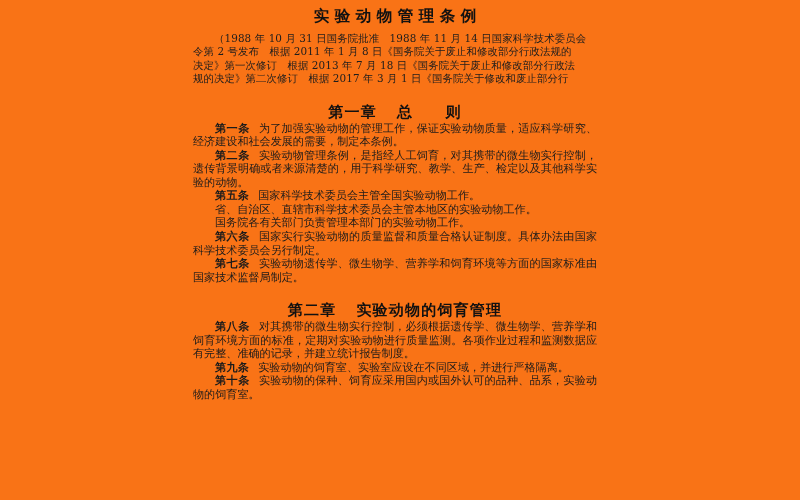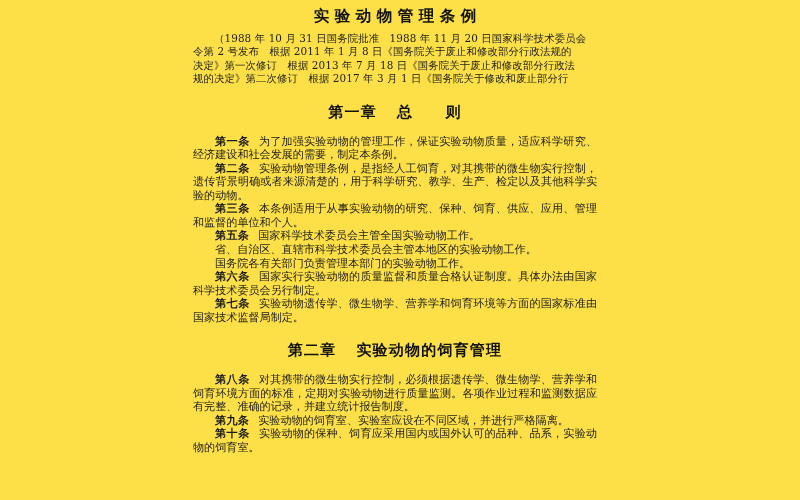--- a/index.html
+++ b/index.html
@@ -11,21 +11,21 @@
     width: 800px;
     height: 500px;
     overflow: hidden;
     font-family: "DejaVu Serif", "Liberation Serif", serif;
     color: #1b1b1b;
   }
   .page {
     position: relative;
     width: 800px;
     height: 500px;
-    background: #fde047;
+    background: #f97316;
   }
   .column {
     position: absolute;
     left: 193px;
     top: 0;
     width: 404px;
   }
   .doc-title {
     text-align: center;
     font-weight: bold;
@@ -55,21 +55,21 @@
   .chapter {
     text-align: center;
     font-weight: bold;
     font-size: 15px;
     letter-spacing: 1.2px;
     color: #111;
   }
   .chapter-1 { margin-top: 17px; }
   .chapter-2 { margin-top: 17px; text-align: center; }
   .chapter .gap-wide { display: inline-block; width: 20px; }
-  .body-block { margin-top: 13px; }
+  .body-block { }
   .para {
     font-size: 11.1px;
     line-height: 13.55px;
     text-align: justify;
     text-align-last: left;
     text-indent: 22px;
     color: #1b1b1b;
     margin: 0;
   }
   .para.sub { text-indent: 22px; }
@@ -81,36 +81,35 @@
 </style>
 </head>
 <body>
 
 <div class="page">
   <div class="column">
 
     <div class="doc-title">实验动物管理条例</div>
 
     <div class="subtitle">
-      <span class="ln first">（1988 年 10 月 31 日国务院批准　1988 年 11 月 20 日国家科学技术委员会</span>
+      <span class="ln first">（1988 年 10 月 31 日国务院批准　1988 年 11 月 14 日国家科学技术委员会</span>
       <span class="ln">令第 2 号发布　根据 2011 年 1 月 8 日《国务院关于废止和修改部分行政法规的</span>
       <span class="ln">决定》第一次修订　根据 2013 年 7 月 18 日《国务院关于废止和修改部分行政法</span>
       <span class="ln">规的决定》第二次修订　根据 2017 年 3 月 1 日《国务院关于修改和废止部分行</span>
     </div>
 
     <div class="chapter chapter-1">
       <span>第一章</span><span class="gap-wide"></span><span>总　　则</span>
     </div>
 
     <div class="body-block">
       <p class="para"><span class="art">第一条</span><span class="sep"></span><span>为了加强实验动物的管理工作，保证实验动物质量，适应科学研究、经济建设和社会发展的需要，制定本条例。</span></p>
 
       <p class="para"><span class="art">第二条</span><span class="sep"></span><span>实验动物管理条例，是指经人工饲育，对其携带的微生物实行控制，遗传背景明确或者来源清楚的，用于科学研究、教学、生产、检定以及其他科学实验的动物。</span></p>
 
-      <p class="para"><span class="art">第三条</span><span class="sep"></span><span>本条例适用于从事实验动物的研究、保种、饲育、供应、应用、管理和监督的单位和个人。</span></p>
 
 
       <p class="para"><span class="art">第五条</span><span class="sep"></span><span>国家科学技术委员会主管全国实验动物工作。</span></p>
       <p class="para sub">省、自治区、直辖市科学技术委员会主管本地区的实验动物工作。</p>
       <p class="para sub">国务院各有关部门负责管理本部门的实验动物工作。</p>
 
       <p class="para"><span class="art">第六条</span><span class="sep"></span><span>国家实行实验动物的质量监督和质量合格认证制度。具体办法由国家科学技术委员会另行制定。</span></p>
 
       <p class="para"><span class="art">第七条</span><span class="sep"></span><span>实验动物遗传学、微生物学、营养学和饲育环境等方面的国家标准由国家技术监督局制定。</span></p>
     </div>

